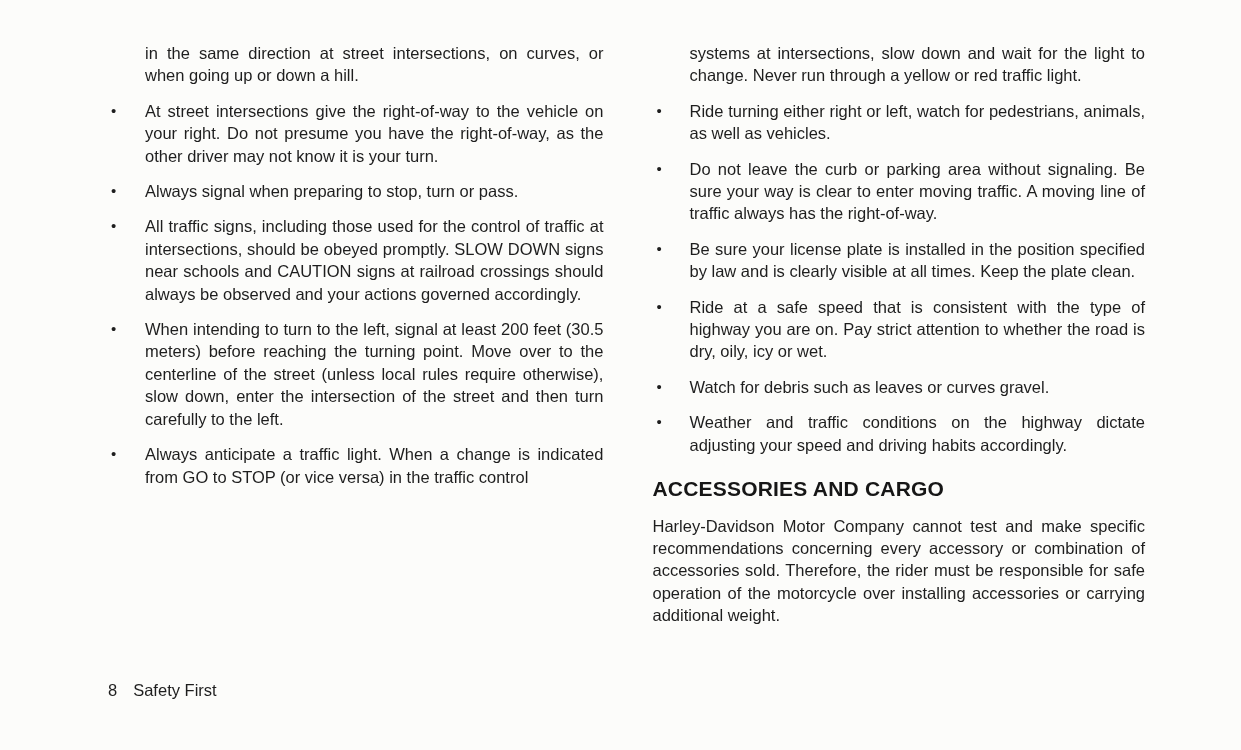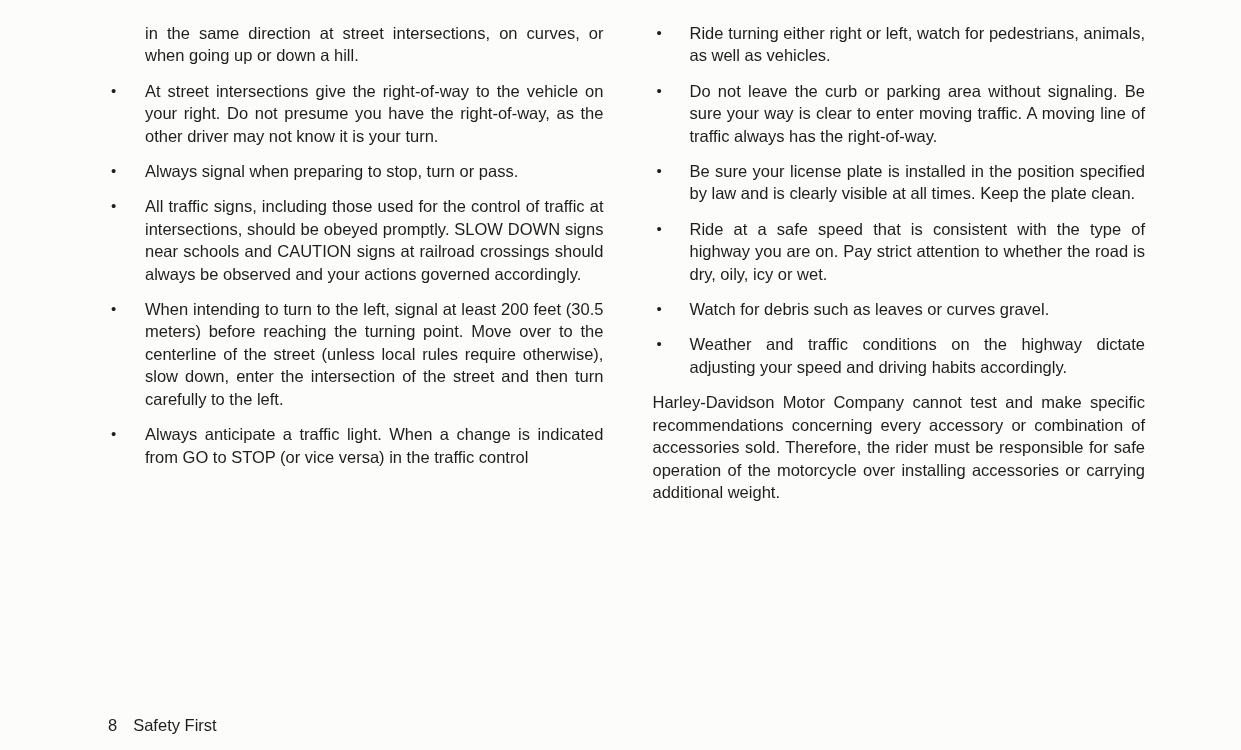--- a/index.html
+++ b/index.html
@@ -12,21 +12,21 @@
     width: 1241px;
     height: 750px;
     margin: 0 auto;
     background: #fcfcfa;
     font-family: "Liberation Sans", "DejaVu Sans", sans-serif;
     color: #1e1e1e;
     overflow: hidden;
   }
   .columns {
     position: absolute;
-    top: 22px;
+    top: 42px;
     left: 105px;
     width: 1040px;
     display: flex;
     gap: 49px;
   }
   .col {
     font-size: 16.5px;
     line-height: 22.4px;
   }
   .col-left  { width: 504px; }
@@ -64,21 +64,21 @@
     color: #161616;
   }
   .body-paragraph {
     margin: 0;
     text-align: justify;
   }
 
   .page-footer {
     position: absolute;
     left: 108px;
-    top: 716px;
+    top: 681px;
     font-size: 16.5px;
     color: #1e1e1e;
   }
   .page-footer .footer-title { margin-left: 16px; }
 </style>
 </head>
 <body>
 
 <div class="page">
   <div class="columns">
@@ -102,20 +102,21 @@
         <span class="bullet-marker">•</span>
         <span class="bullet-text">When intending to turn to the left, signal at least 200 feet (30.5 meters) before reaching the turning point. Move over to the centerline of the street (unless local rules require otherwise), slow down, enter the intersection of the street and then turn carefully to the left.</span>
       </div>
       <div class="bullet-item">
         <span class="bullet-marker">•</span>
         <span class="bullet-text">Always anticipate a traffic light. When a change is indicated from GO to STOP (or vice versa) in the traffic control</span>
       </div>
     </div>
 
     <div class="col col-right">
+      <p class="continuation">systems at intersections, slow down and wait for the light to change. Never run through a yellow or red traffic light.</p>
 
       <div class="bullet-item">
         <span class="bullet-marker">•</span>
         <span class="bullet-text">Ride turning either right or left, watch for pedestrians, animals, as well as vehicles.</span>
       </div>
       <div class="bullet-item">
         <span class="bullet-marker">•</span>
         <span class="bullet-text">Do not leave the curb or parking area without signaling. Be sure your way is clear to enter moving traffic. A moving line of traffic always has the right-of-way.</span>
       </div>
       <div class="bullet-item">
@@ -128,20 +129,21 @@
       </div>
       <div class="bullet-item">
         <span class="bullet-marker">•</span>
         <span class="bullet-text">Watch for debris such as leaves or curves gravel.</span>
       </div>
       <div class="bullet-item">
         <span class="bullet-marker">•</span>
         <span class="bullet-text">Weather and traffic conditions on the highway dictate adjusting your speed and driving habits accordingly.</span>
       </div>
 
+      <h1 class="section-heading">ACCESSORIES AND CARGO</h1>
       <p class="body-paragraph">Harley-Davidson Motor Company cannot test and make specific recommendations concerning every accessory or combination of accessories sold. Therefore, the rider must be responsible for safe operation of the motorcycle over installing accessories or carrying additional weight.</p>
     </div>
 
   </div>
 
   <div class="page-footer">
     <span class="footer-number">8</span><span class="footer-title">Safety First</span>
   </div>
 </div>
 

